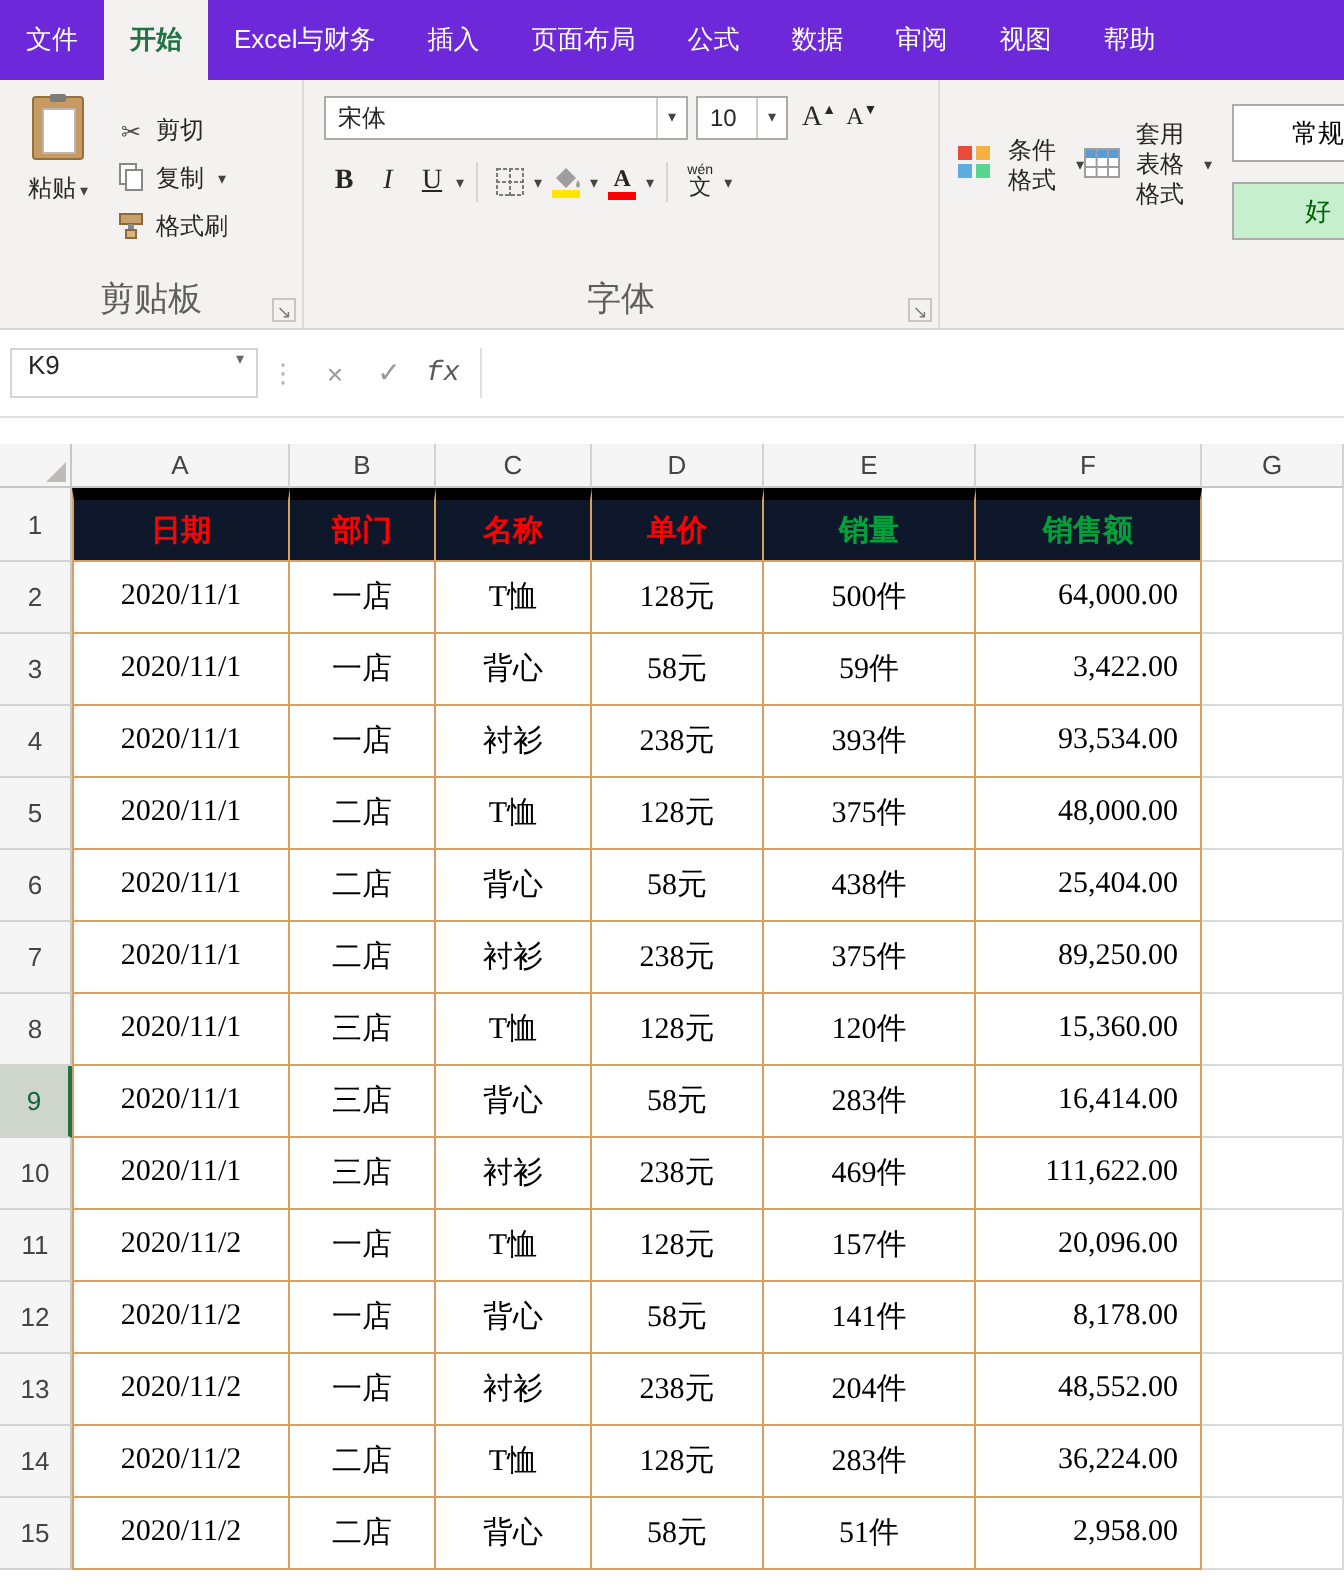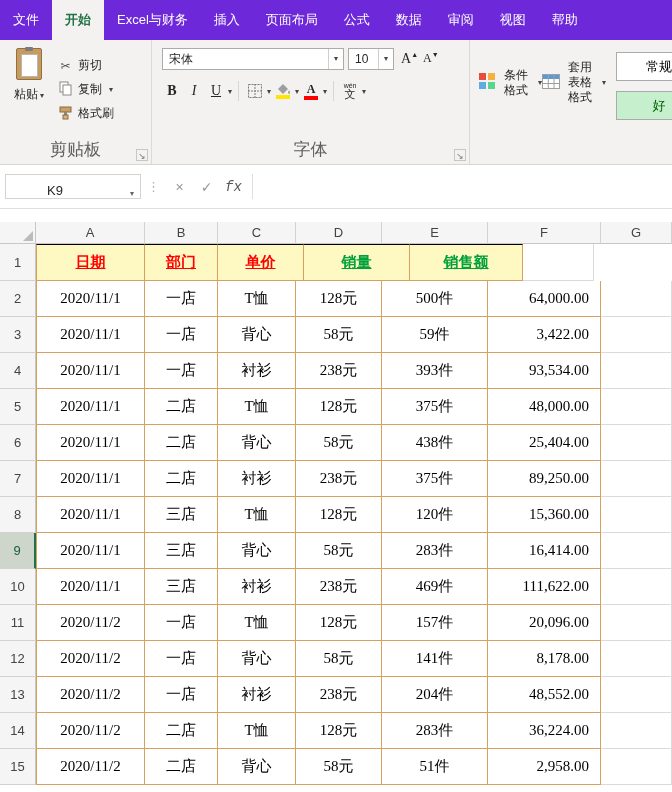--- a/index.html
+++ b/index.html
@@ -64,21 +64,21 @@
   .bigbtn2 { width:64px; display:flex; flex-direction:row; align-items:center; gap:3px;
     font-size:12px; color:#262626; text-align:center; flex:none; }
   .bigbtn2 .lbl { line-height:1.25; }
   .gallery { display:flex; flex-direction:column; gap:10px; margin-left:10px; padding-top:7px; flex:none; }
   .stylebox { width:86px; height:29px; display:flex; align-items:center; justify-content:center;
     font-size:13px; background:#fff; border:1px solid #ABABAB; color:#000; }
   .stylebox.good { background:#C6EFCE; color:#006100; }
 
   
   .fbar { height:44px; background:#fff; border-bottom:1px solid #E1DFDD; display:flex; align-items:center; }
-  .namebox { width:136px; height:25px; border:1px solid #D6D4D1; display:flex; align-items:flex-end; margin-left:5px;padding-left:33px; }
+  .namebox { width:124px; height:25px; border:1px solid #D6D4D1; display:flex; align-items:flex-start; margin-left:5px; }
   .namebox .nval { flex:1; padding-left:8px; font-size:13px; color:#262626; }
   .namebox .ncaret { width:16px; text-align:center; font-size:8px; color:#666; }
   .fdots { color:#B3B0AD; font-size:13px; margin:0 6px; }
   .fbtn { width:27px; height:25px; display:flex; align-items:center; justify-content:center;
     font-size:14px; color:#9B9997; }
   .fbtn.fx { font-family:Liberation Mono, monospace; font-style:italic; color:#5A5856; }
   .fsep { width:1px; height:25px; background:#E1DFDD; margin-left:5px; }
   .finput { flex:1; height:25px; }
 
   
@@ -92,21 +92,21 @@
     display:flex; align-items:center; justify-content:center; font-size:13px; color:#444; flex:none; }
   .row { display:flex; height:36px; }
   .row.hrow { height:37px; }
   .rownum { width:36px; background:#F5F5F5; border-right:1px solid #C9C7C5; border-bottom:1px solid #D4D2D0;
     display:flex; align-items:center; justify-content:center; font-size:13px; color:#444; flex:none; }
   .rownum.selected { background:#CED6CC; color:#14613B; border-right:2px solid #217346; }
   .cell { height:100%; border-right:1px solid #D8A05F; border-bottom:1px solid #D8A05F;
     display:flex; align-items:center; justify-content:center; font-size:15px; color:#000;
     font-family:"Liberation Serif","DejaVu Serif",serif; flex:none; }
   .cell.first { border-left:1px solid #D8A05F; }
-  .hrow .cell.head { border-top:1px solid #000000; background:#fef9c3; font-weight:bold;text-decoration:underline; }
+  .hrow .cell.head { border-top:6px solid #000000; background:#0f172a; font-weight:bold; }
   .cell.num { justify-content:flex-end; padding-right:11px; }
   .cell.gcol { border-color:#DADADA; background:#fff; }
 </style>
 </head>
 <body>
 
 <div class="app">
 
   <div class="tabbar">
       <div class="tab">文件</div>
@@ -285,20 +285,21 @@
         <div class="chead" style="width: 86px;">D</div>
         <div class="chead" style="width: 106px;">E</div>
         <div class="chead" style="width: 113px;">F</div>
         <div class="chead" style="width: 71px;">G</div>
       </div>
     <div>
         <div class="row hrow">
           <div class="rownum">1</div>
           <div class="cell head first" style="width: 109px; color: rgb(255, 0, 0);">日期</div>
           <div class="cell head" style="width: 73px; color: rgb(255, 0, 0);">部门</div>
+          <div class="cell head" style="width: 78px; color: rgb(255, 0, 0);">名称</div>
           <div class="cell head" style="width: 86px; color: rgb(255, 0, 0);">单价</div>
           <div class="cell head" style="width: 106px; color: rgb(0, 161, 59);">销量</div>
           <div class="cell head" style="width: 113px; color: rgb(0, 161, 59);">销售额</div>
           <div class="cell gcol" style="width: 71px;"></div>
         </div>
         <div class="row">
           <div class="rownum">2</div>
           <div class="cell first" style="width: 109px;">2020/11/1</div>
           <div class="cell" style="width: 73px;">一店</div>
           <div class="cell" style="width: 78px;">T恤</div>

